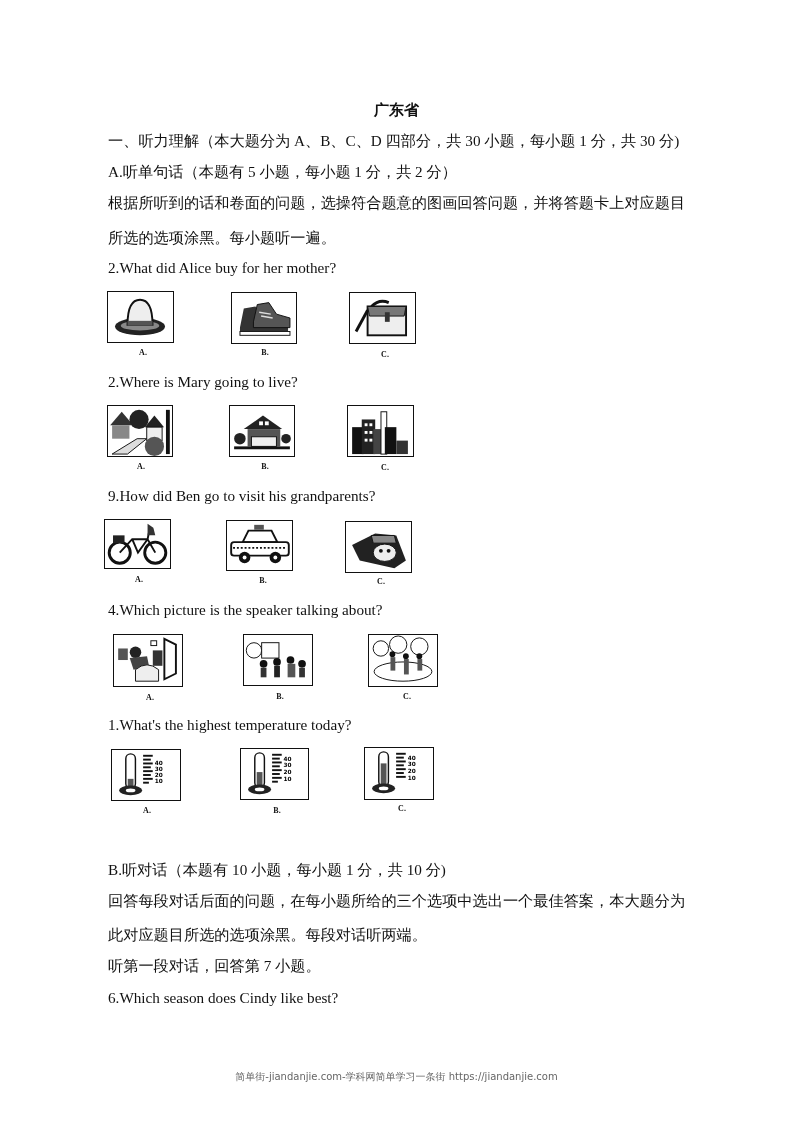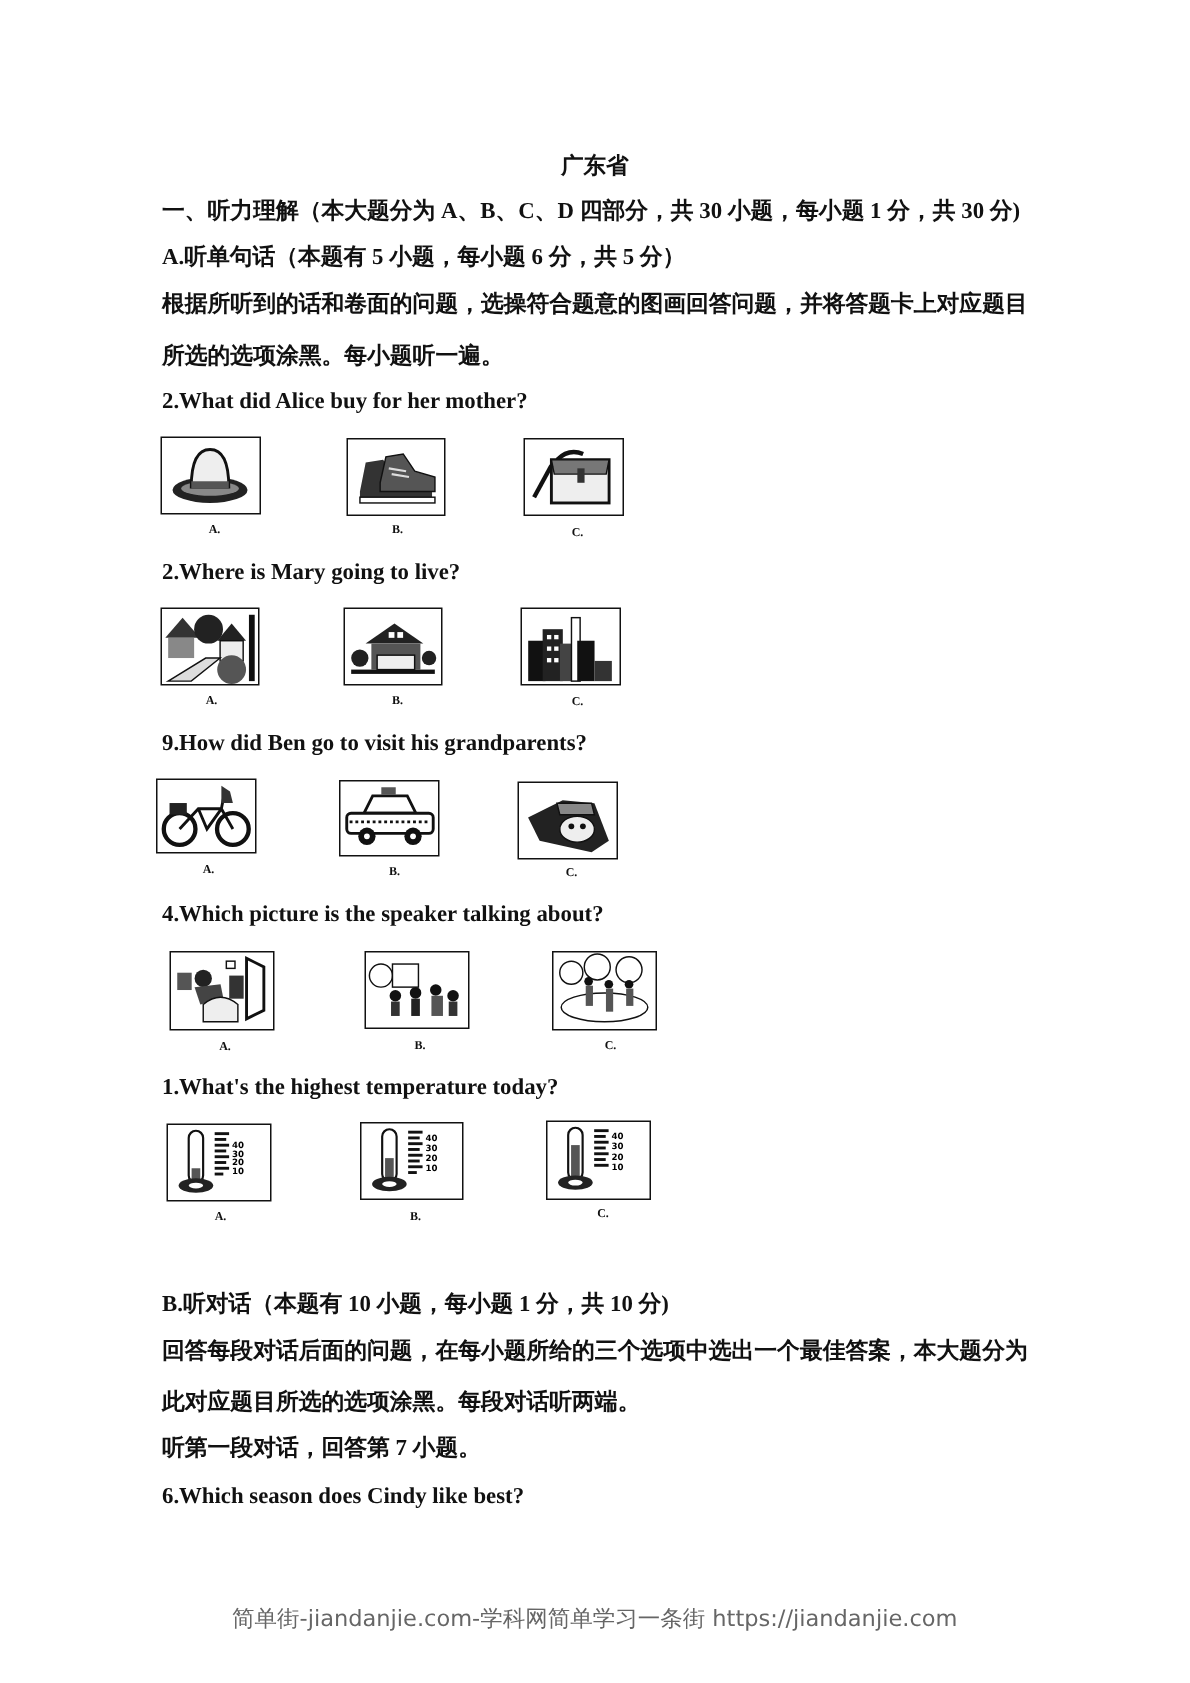--- a/index.html
+++ b/index.html
@@ -1,36 +1,36 @@
 <!DOCTYPE html>
 <html><head>
 <meta charset="utf-8">
 <style>
   html, body { margin: 0; padding: 0; background: #ffffff; }
   body {
     width: 793px; height: 1122px; position: relative; overflow: hidden;
     font-family: "Liberation Serif", "DejaVu Serif", serif;
     color: #111;
   }
-  .line { position: absolute; left: 108px; font-size: 15.2px; line-height: 20px; white-space: nowrap; font-weight: bold; }
+  .line { position: absolute; left: 108px; font-size: 15.2px; line-height: 20px; white-space: nowrap; }
   .title { position: absolute; left: 0; width: 793px; top: 101px; text-align: center; font-weight: bold; font-size: 15px; }
   .pic { position: absolute; border: 1.5px solid #111; background: #fff; box-sizing: border-box; overflow: hidden; }
   .pic svg { width: 100%; height: 100%; display: block; }
   .lbl { position: absolute; font-size: 8px; font-weight: bold; width: 30px; text-align: center; }
   .footer { position: absolute; left: 0; width: 793px; top: 1070px; text-align: center;
-            font-family: "DejaVu Sans", sans-serif; font-size: 15px; color: #666; }
+            font-family: "DejaVu Sans", sans-serif; font-size: 10px; color: #666; }
 </style>
 </head>
 <body>
 
 <div>
 
   <div class="title">广东省</div>
   <div class="line" style="top:131px">一、听力理解（本大题分为 A、B、C、D 四部分，共 30 小题，每小题 1 分，共 30 分)</div>
-  <div class="line" style="top:162px">A.听单句话（本题有 5 小题，每小题 6 分，共 5 分）</div>
+  <div class="line" style="top:162px">A.听单句话（本题有 5 小题，每小题 1 分，共 2 分）</div>
   <div class="line" style="top:193px">根据所听到的话和卷面的问题，选操符合题意的图画回答问题，并将答题卡上对应题目</div>
   <div class="line" style="top:228px">所选的选项涂黑。每小题听一遍。</div>
 
   <div class="line" style="top:258px">2.What did Alice buy for her mother?</div>
   <div class="pic" style="left:107px;top:291px;width:67px;height:52px">
     <svg viewBox="0 0 67 52">
         <ellipse cx="33" cy="36" rx="26" ry="9" fill="#222"></ellipse>
         <ellipse cx="33" cy="35" rx="20" ry="5" fill="#888"></ellipse>
         <path d="M20 34 Q20 8 33 8 Q46 8 46 34 Z" fill="#eee" stroke="#111" stroke-width="2"></path>
         <rect x="20" y="30" width="26" height="5" fill="#555"></rect>

